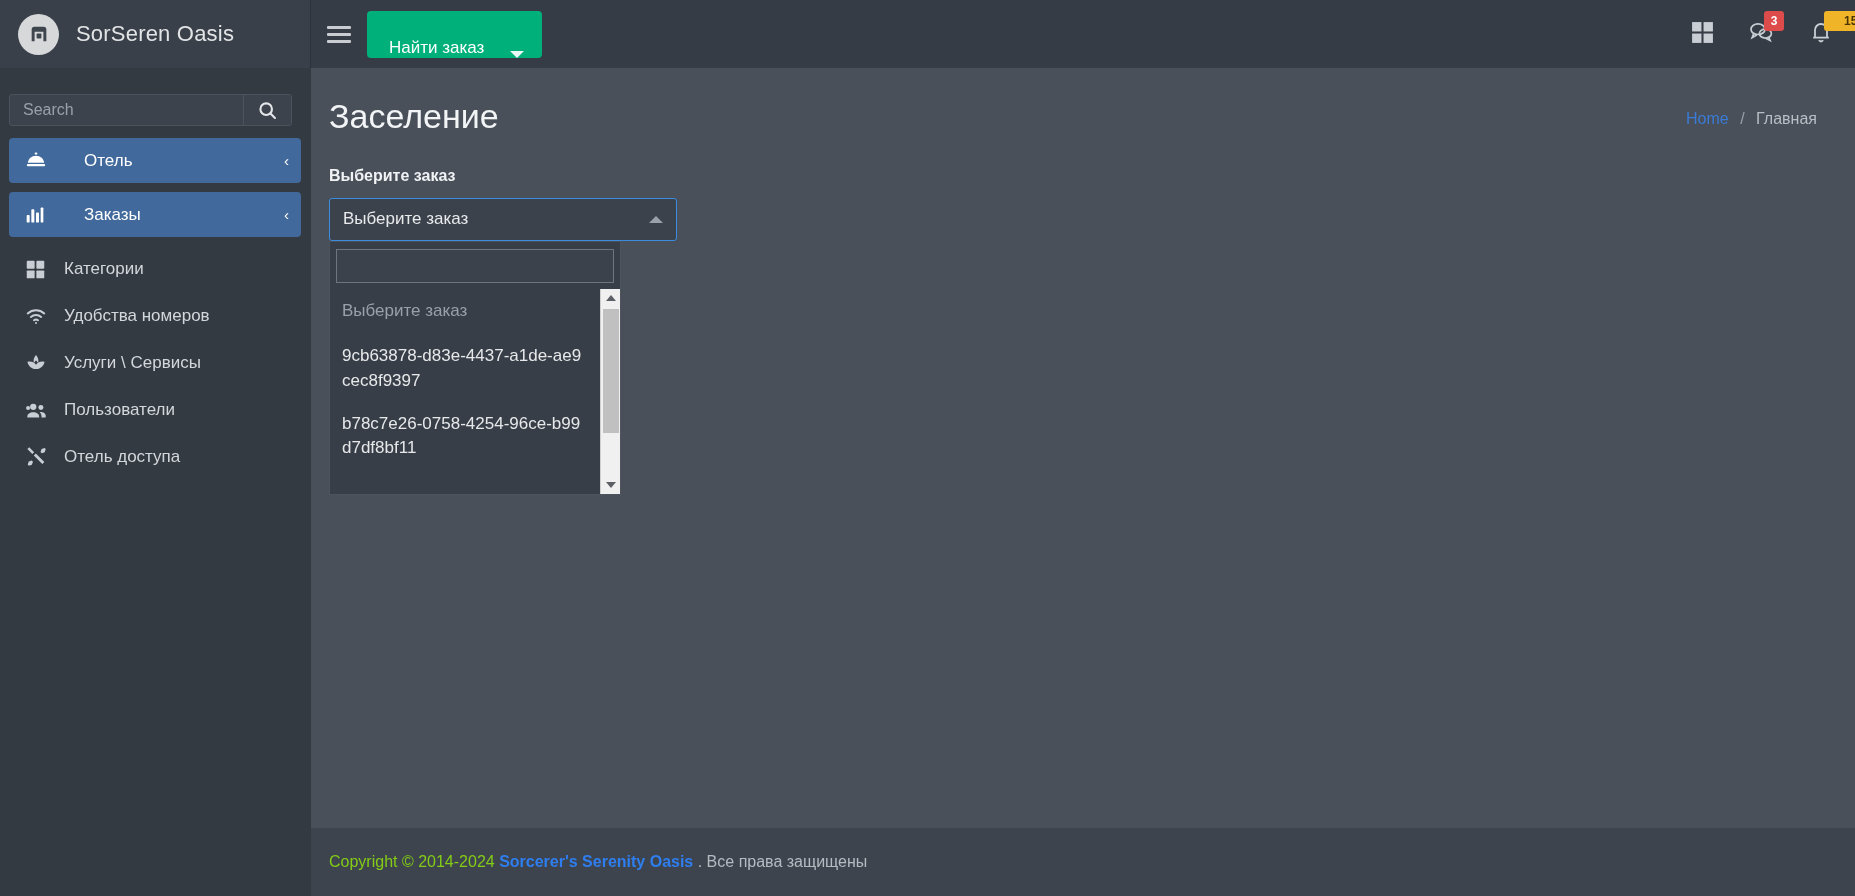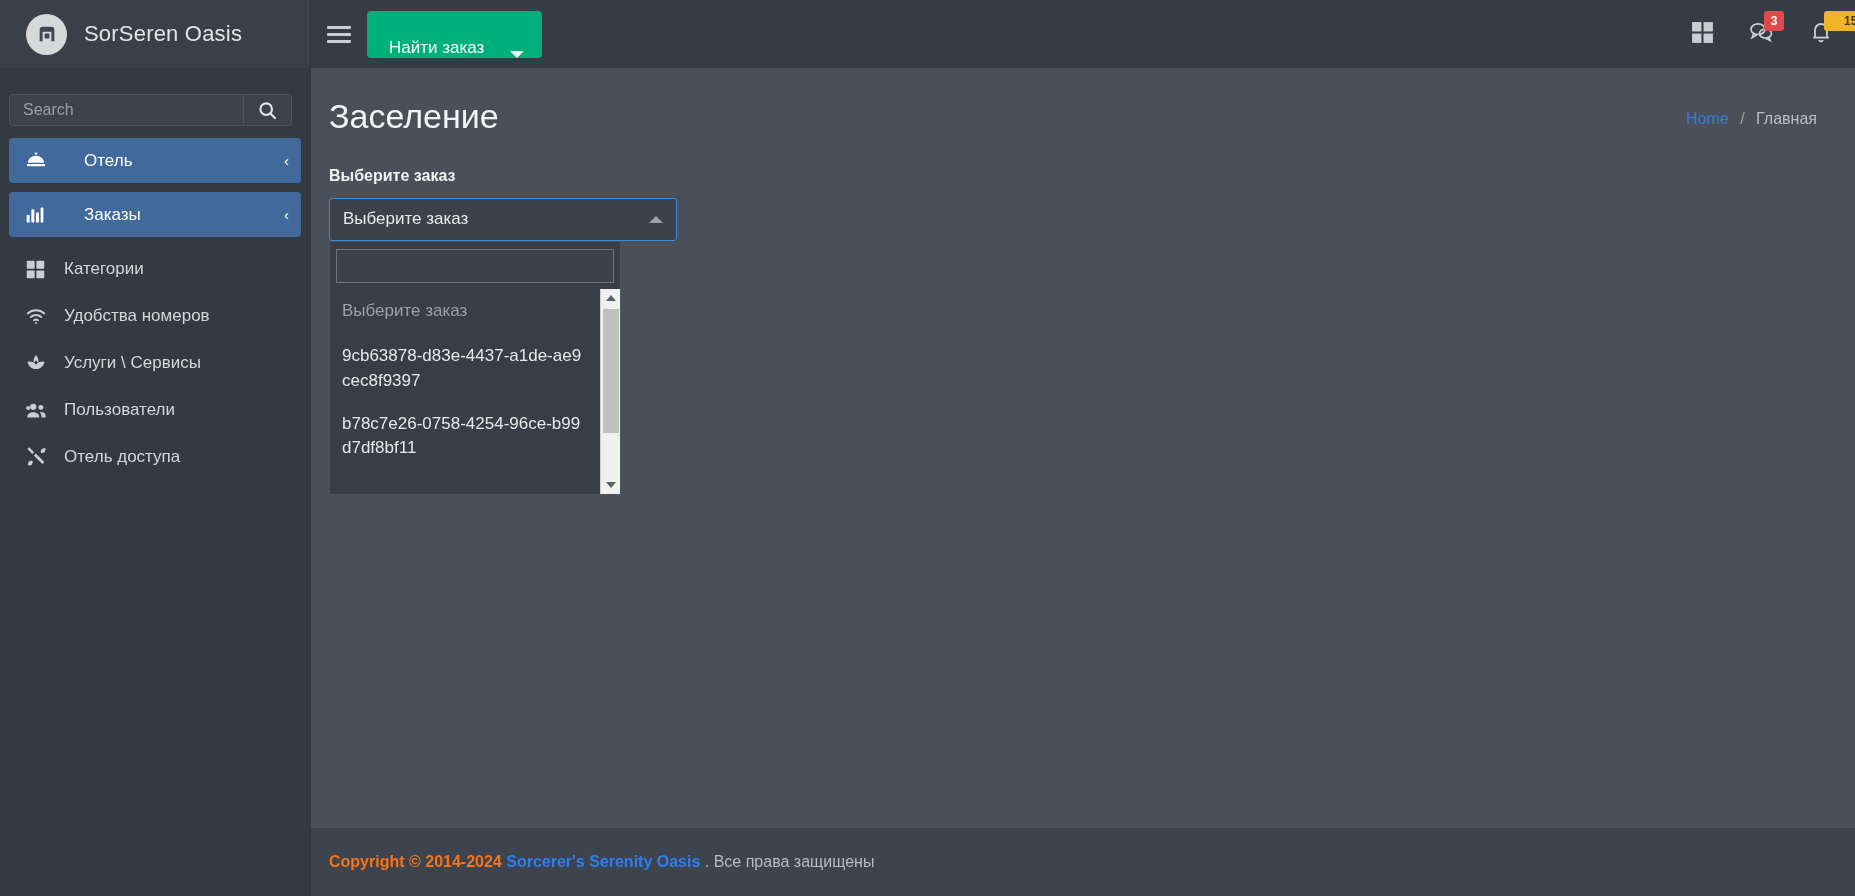--- a/index.html
+++ b/index.html
@@ -15,21 +15,21 @@
   .sidebar {
     position: absolute; left: 0; top: 0;
     width: 311px; height: 896px;
     background: #343a42;
     z-index: 5;
   }
   .sidebar-header {
     height: 68px; width: 311px;
     background: #3a4049;
     display: flex; align-items: center;
-    padding-left: 26px;
+    padding-left: 18px;
     box-shadow: inset -1px 0 0 #2c323a;
   }
   .logo-circle {
     width: 41px; height: 41px; border-radius: 50%;
     background: #d6d8da;
     display: flex; align-items: center; justify-content: center;
     flex: none;
   }
   .logo-mark { display:block; }
   .brand-text {
@@ -225,21 +225,21 @@
 
   
   .footer {
     position: absolute; left: 311px; right: 0; bottom: 0; height: 68px;
     background: #3d444d;
     display: flex; align-items: center;
     padding-left: 18px;
     z-index: 3;
   }
   .footer-text { font-size: 16px; color: #b6bbc2; }
-  .footer-text .cc { font-weight: 700; color: #f97316; }
+  .footer-text .cc { font-weight: 400; color: #84cc16; }
   .footer-text .brand { color: #2f7ef0; font-weight: 700; }
 </style>
 </head>
 <body>
 
 <aside class="sidebar">
 
   <div class="sidebar-header">
     <span class="logo-circle">
       <svg class="logo-mark" width="22" height="22" viewBox="0 0 24 24">

